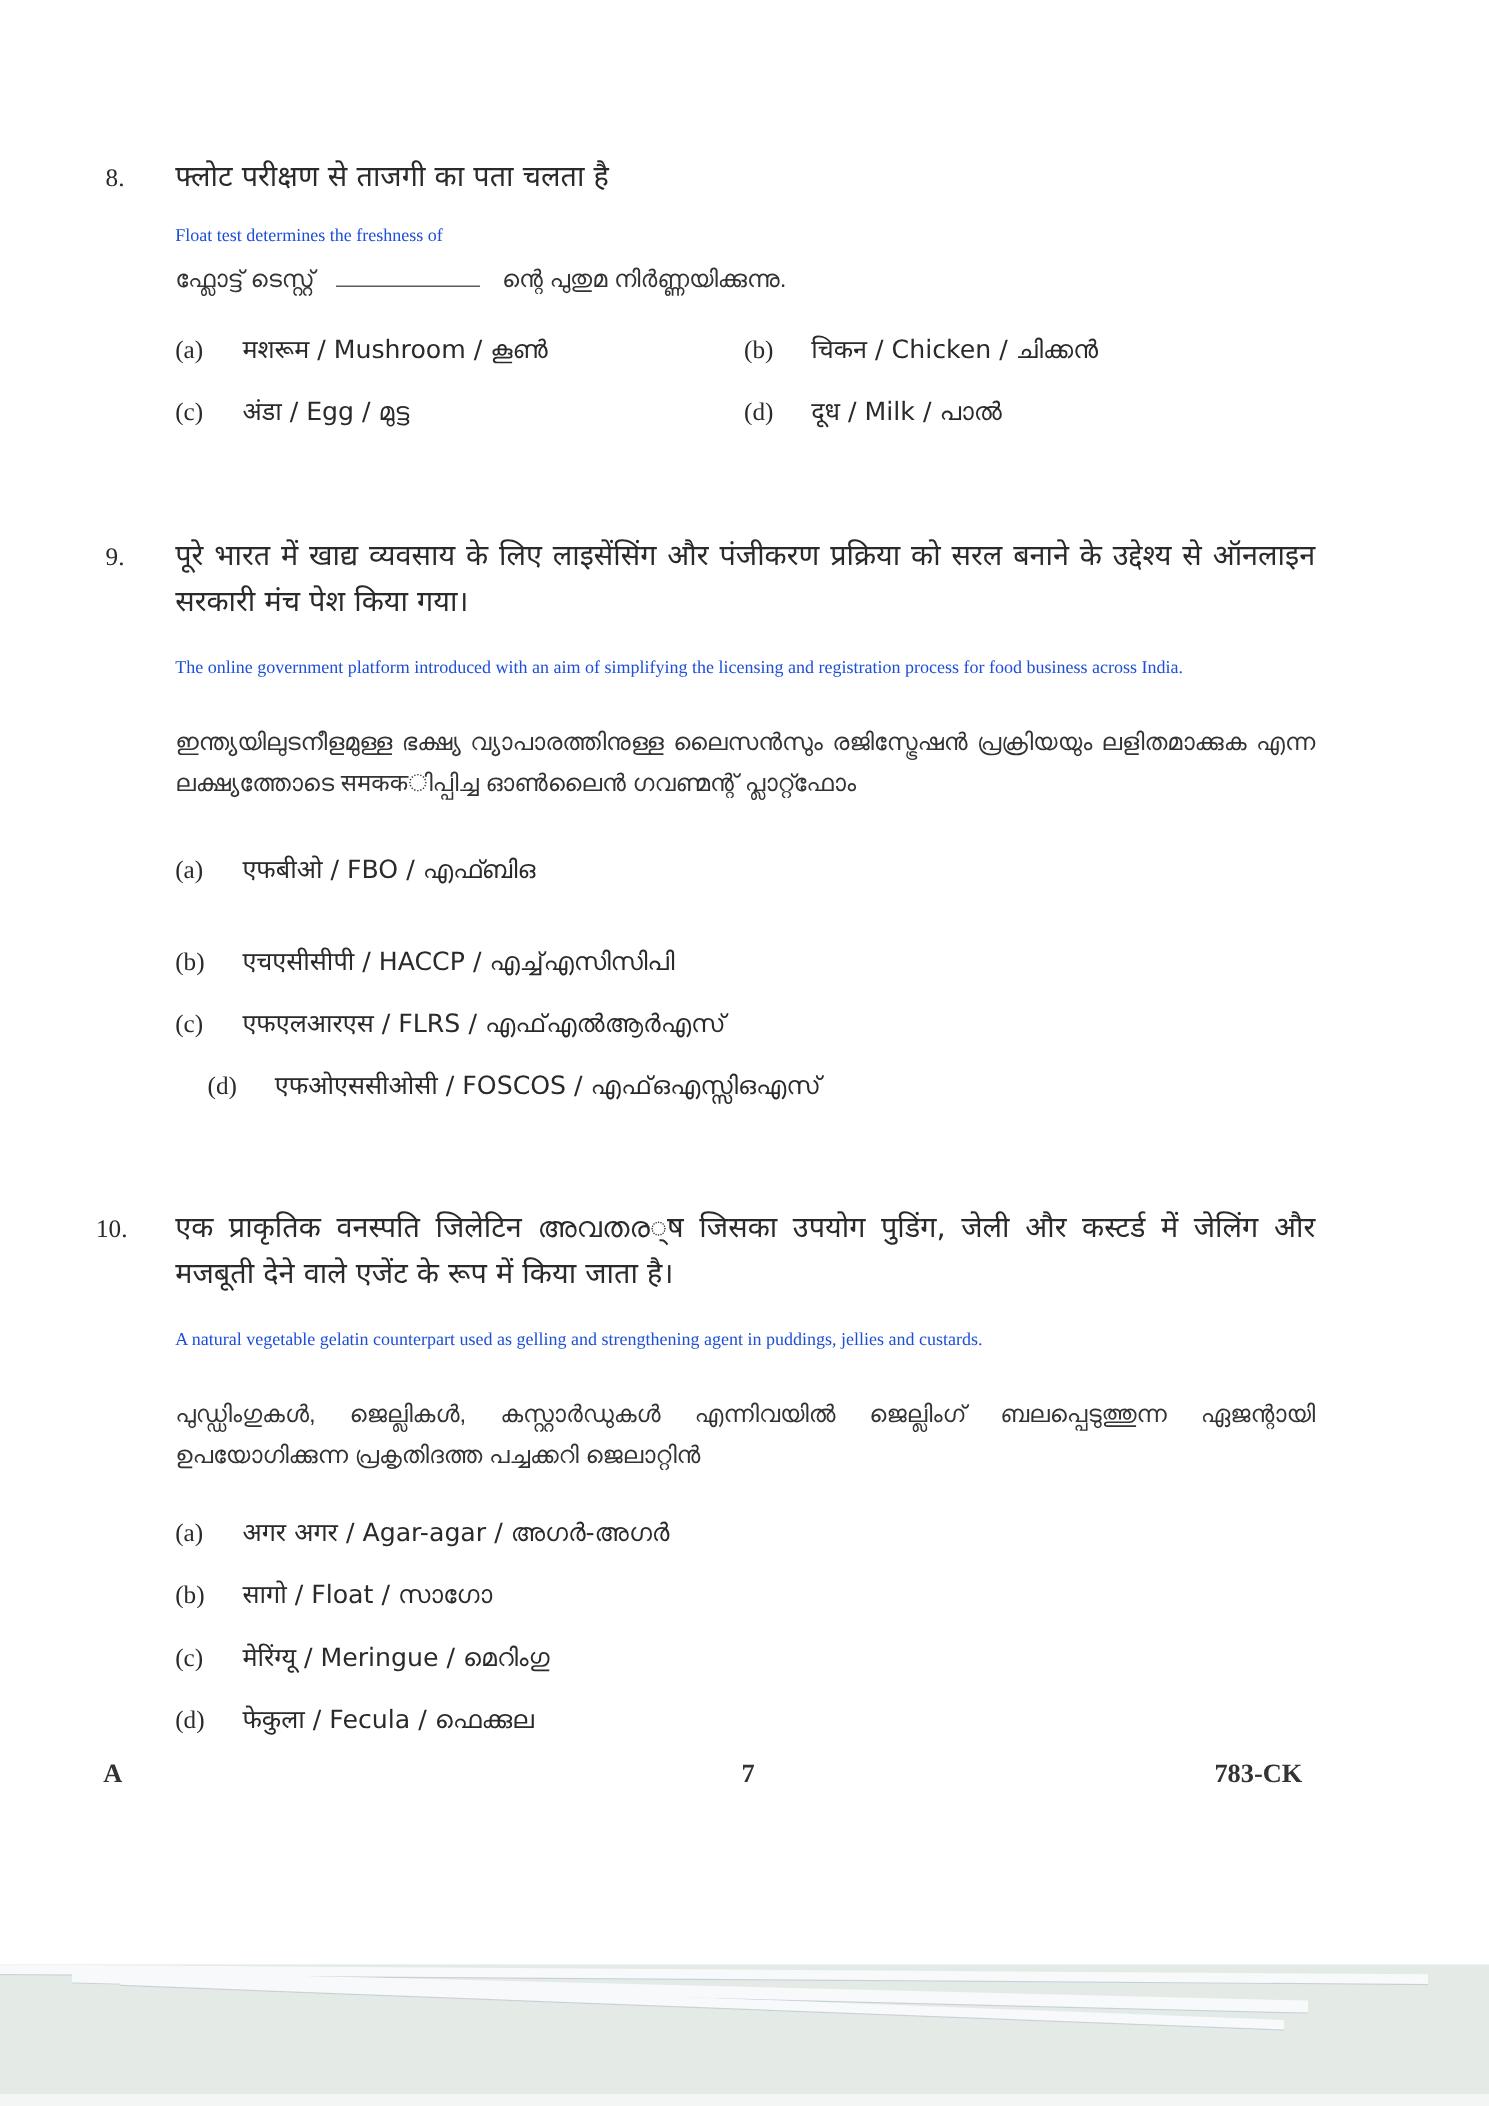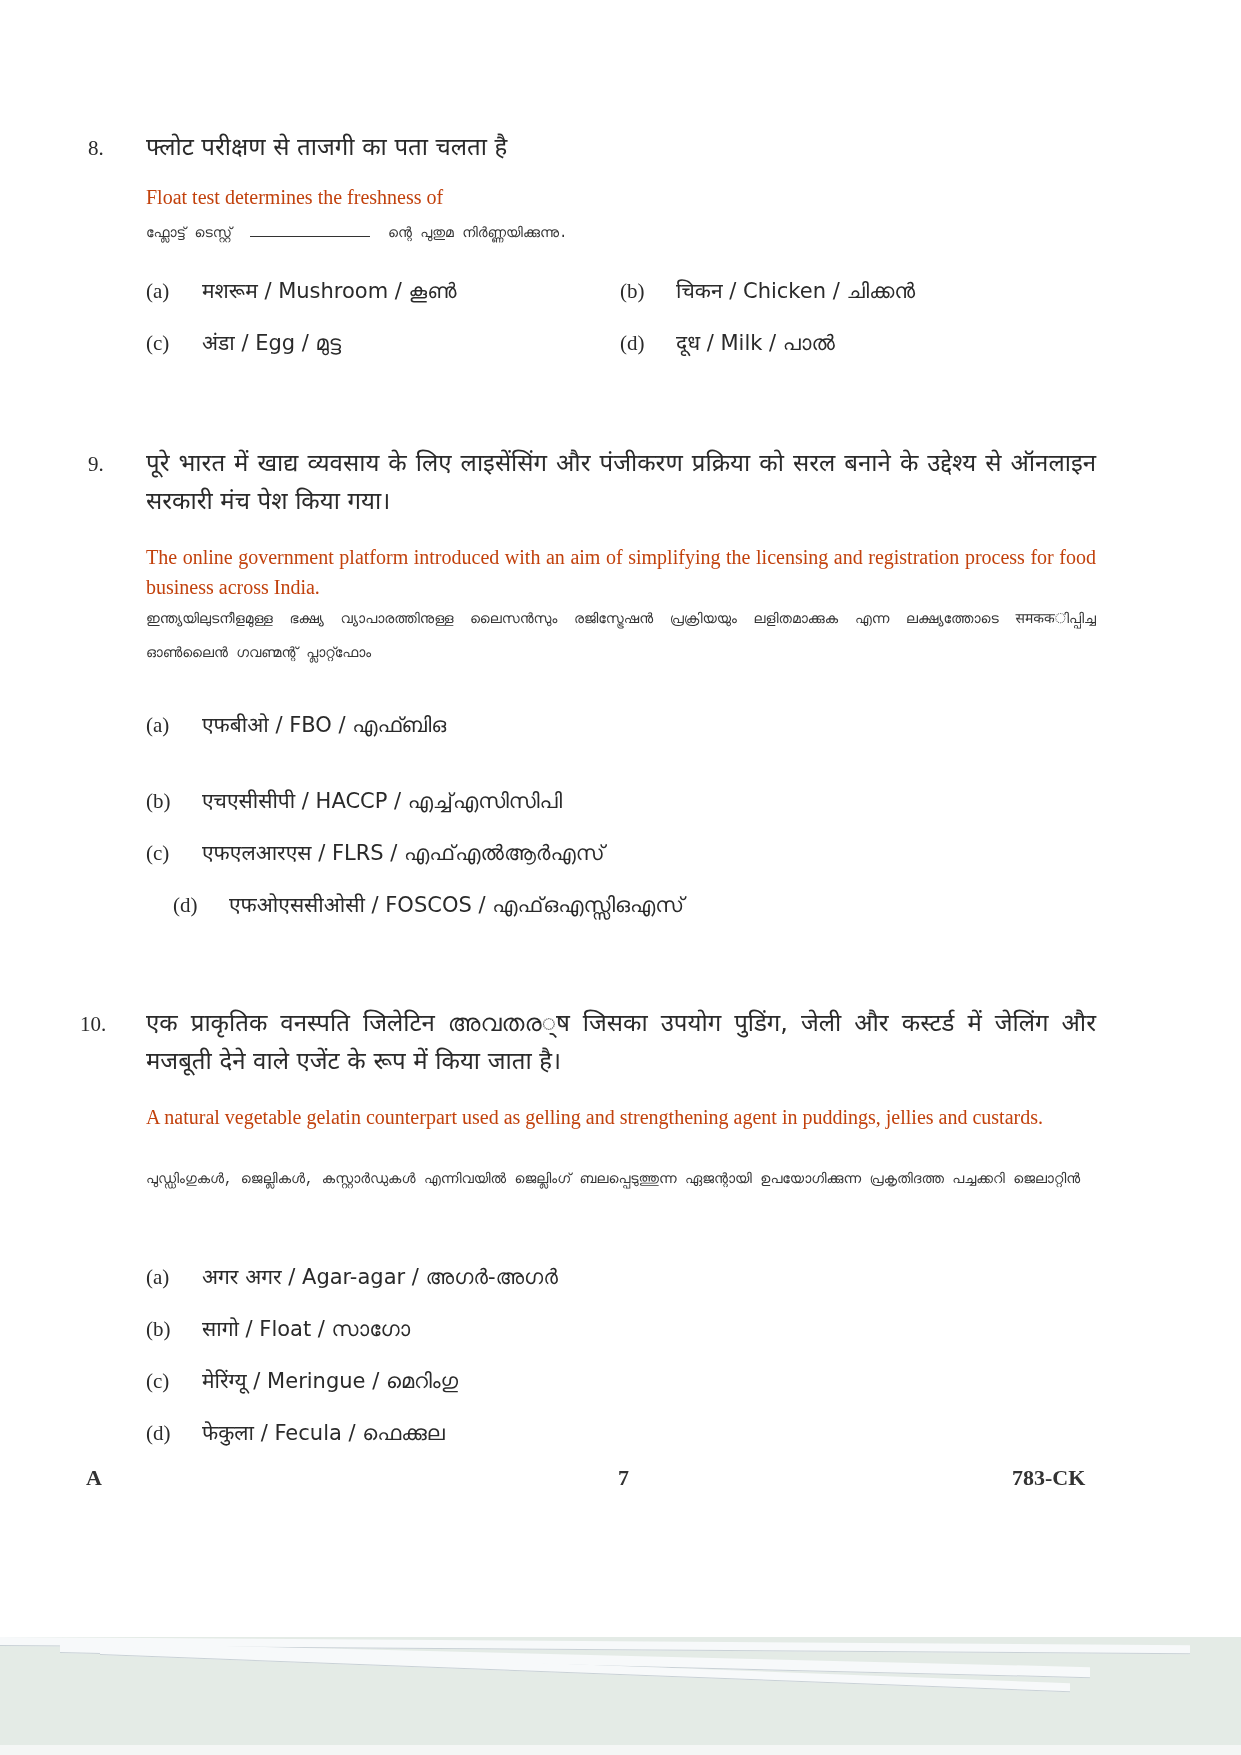--- a/index.html
+++ b/index.html
@@ -1,22 +1,22 @@
 <!DOCTYPE html>
 <html><head>
 <meta charset="utf-8">
 <style>
   html, body { margin:0; padding:0; }
   body { width:1241px; height:1755px; background:#ffffff; position:relative; overflow:hidden;
          font-family:"DejaVu Serif", "Liberation Serif", serif; color:#2a2a2a; }
   .q { position:absolute; left:0; width:1241px; }
   .qnum { position:absolute; left:88px; font-size:21px; font-family:"Liberation Serif", serif; }
   .hindi { position:absolute; left:146px; width:950px; font-family:"DejaVu Sans", sans-serif; font-size:24px; line-height:38px; text-align:justify; }
-  .eng { position:absolute; left:146px; width:950px; font-family:"Liberation Serif", serif; font-size:20px; line-height:30px; text-align:justify; color:#c2410c; }
-  .mal { position:absolute; left:146px; width:950px; font-family:Liberation Mono, monospace; font-size:14px; line-height:34px; text-align:justify; color:#333; }
+  .eng { position:absolute; left:146px; width:950px; font-family:"Liberation Serif", serif; font-size:15px; line-height:30px; text-align:justify; color:#1d4ed8; }
+  .mal { position:absolute; left:146px; width:950px; font-family:Liberation Sans, sans-serif; font-size:20px; line-height:34px; text-align:justify; color:#333; }
   .opt { position:absolute; font-size:21px; font-family:"Liberation Serif", serif; white-space:nowrap; }
   .opt .lbl { display:inline-block; width:56px; }
   .opt .txt { font-family:"DejaVu Sans", "Liberation Serif", sans-serif; font-size:21px; }
   .blank { display:inline-block; width:120px; border-bottom:1px solid #333; margin:0 18px; height:16px; vertical-align:baseline; }
   .footer { position:absolute; top:1465px; font-family:"Liberation Serif", serif; font-size:22px; font-weight:bold; color:#333; }
   .scanbar { position:absolute; left:0; top:1637px; width:1241px; height:118px; background:#e4ebe6; }
   .sheet { position:absolute; background:#f7f9fa; border-bottom:1px solid #c9d1d6; }
   .bottomstrip { position:absolute; left:0; top:1745px; width:1241px; height:10px; background:#f4f6f5; }
 </style>
 </head>

